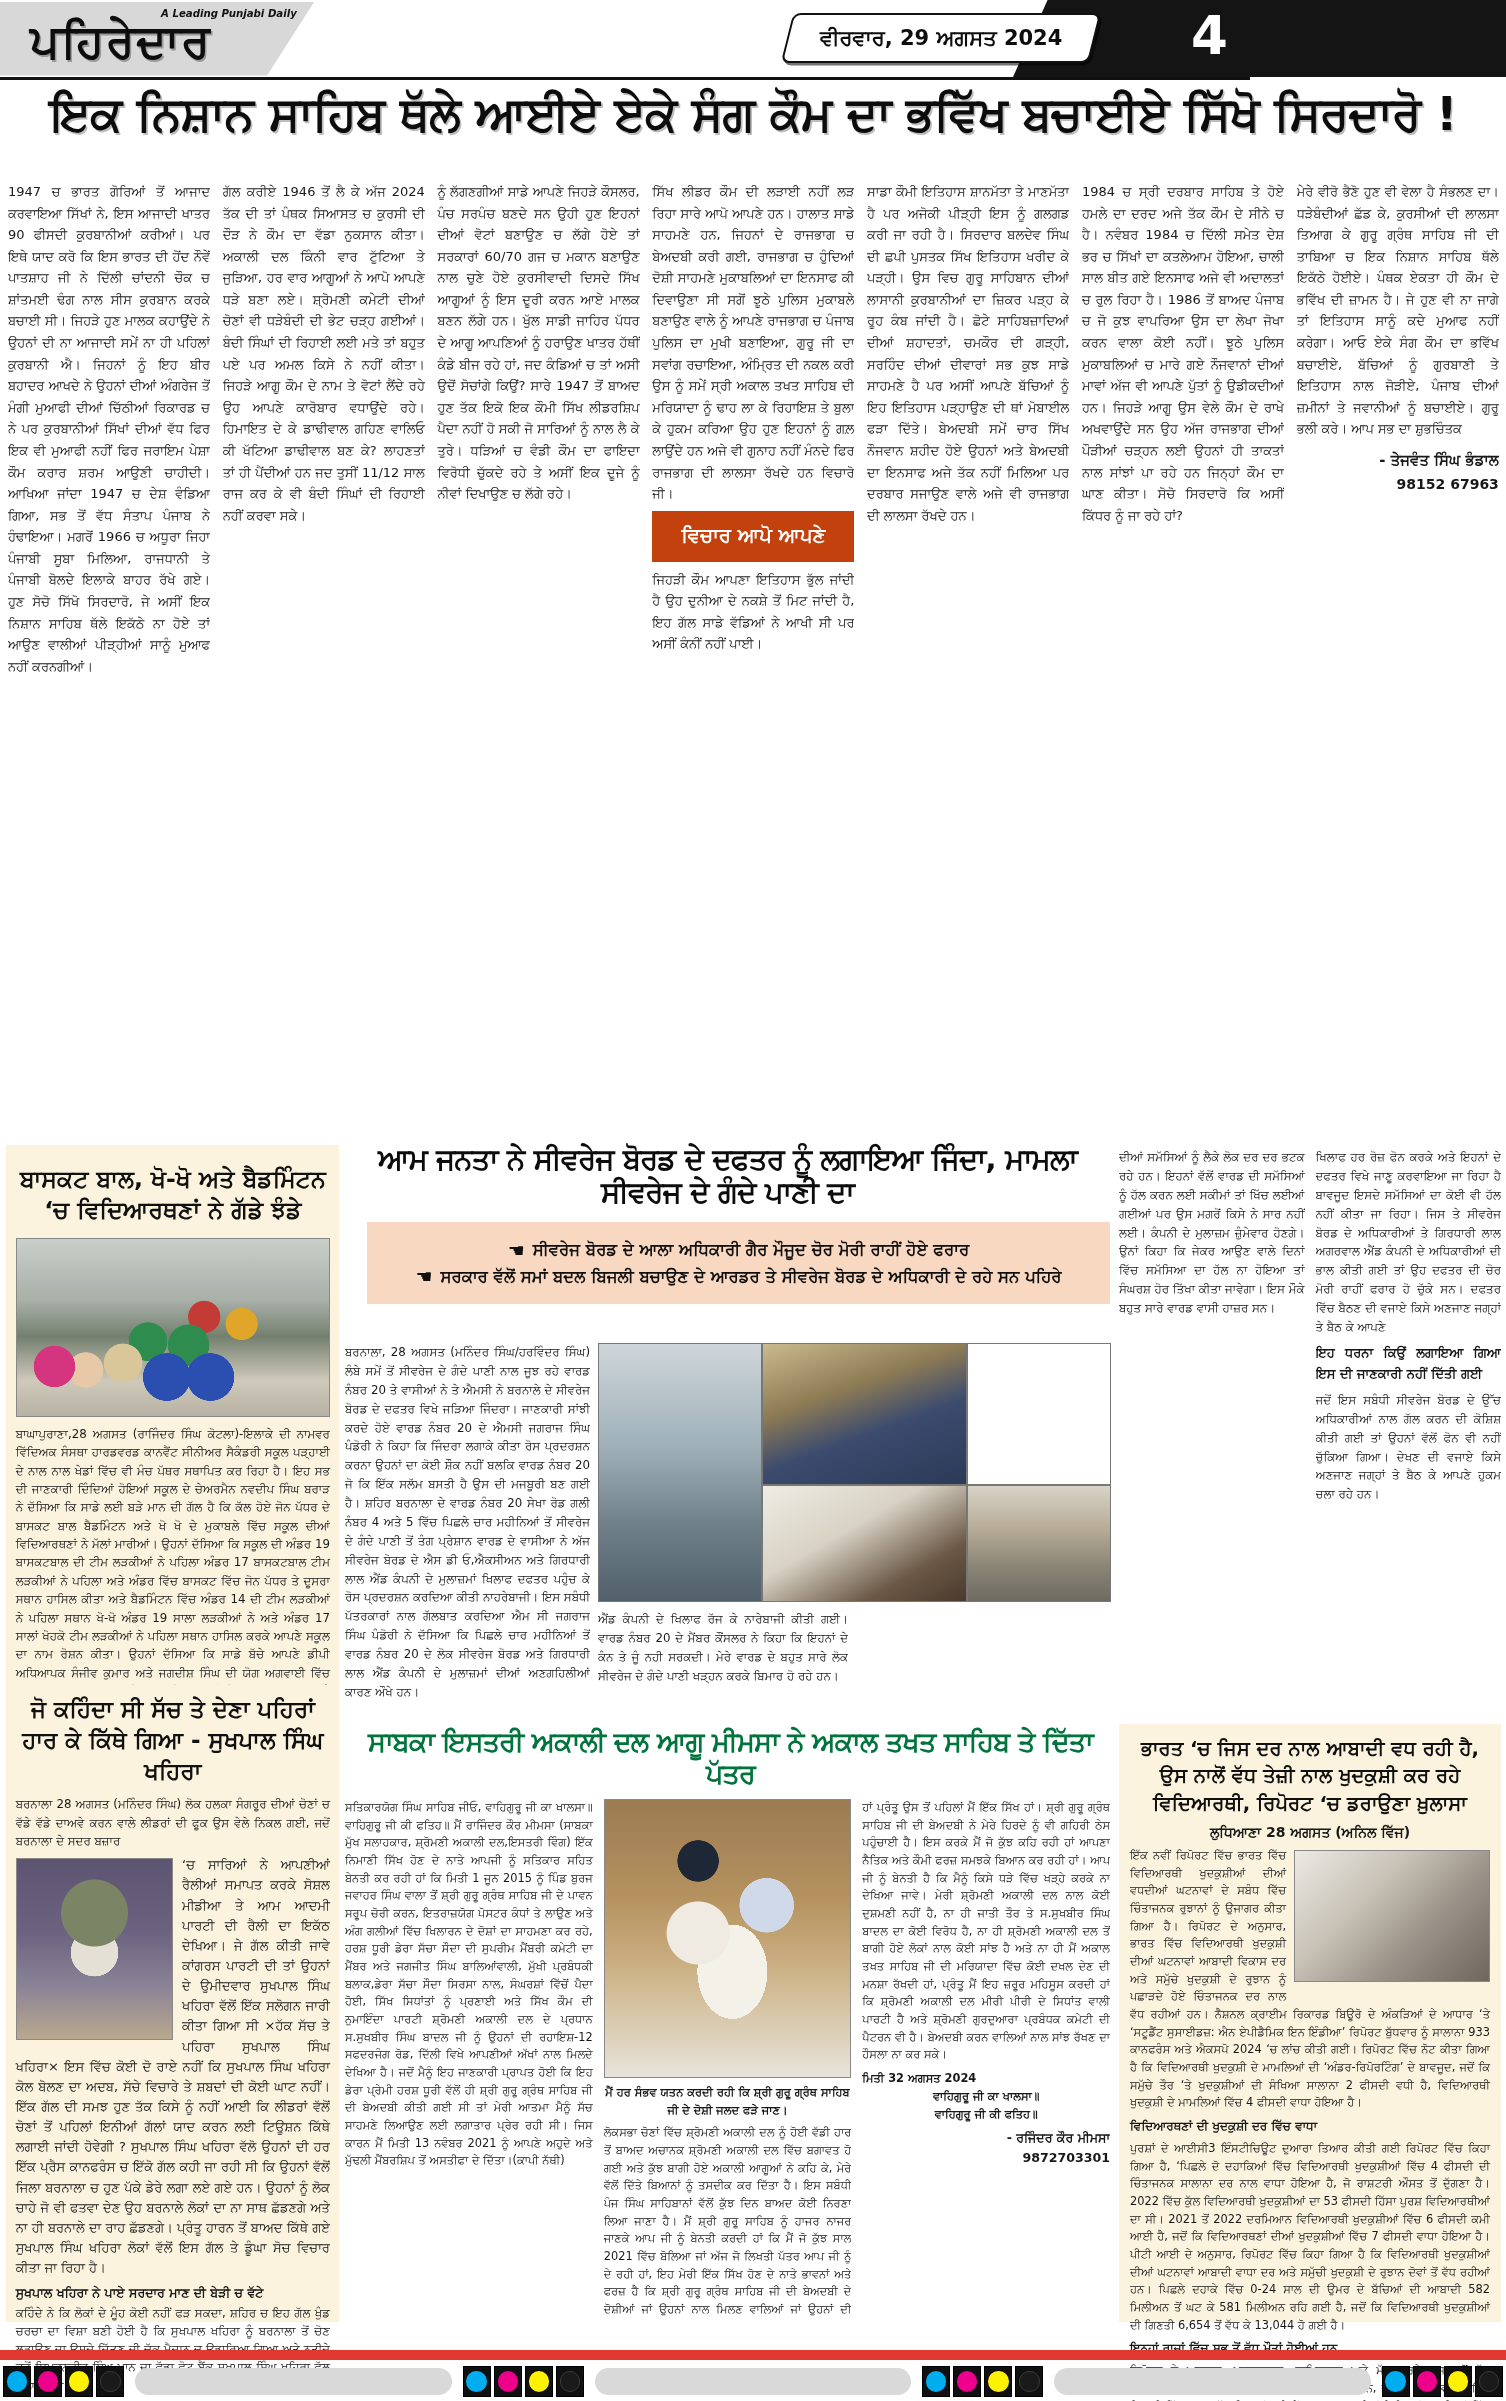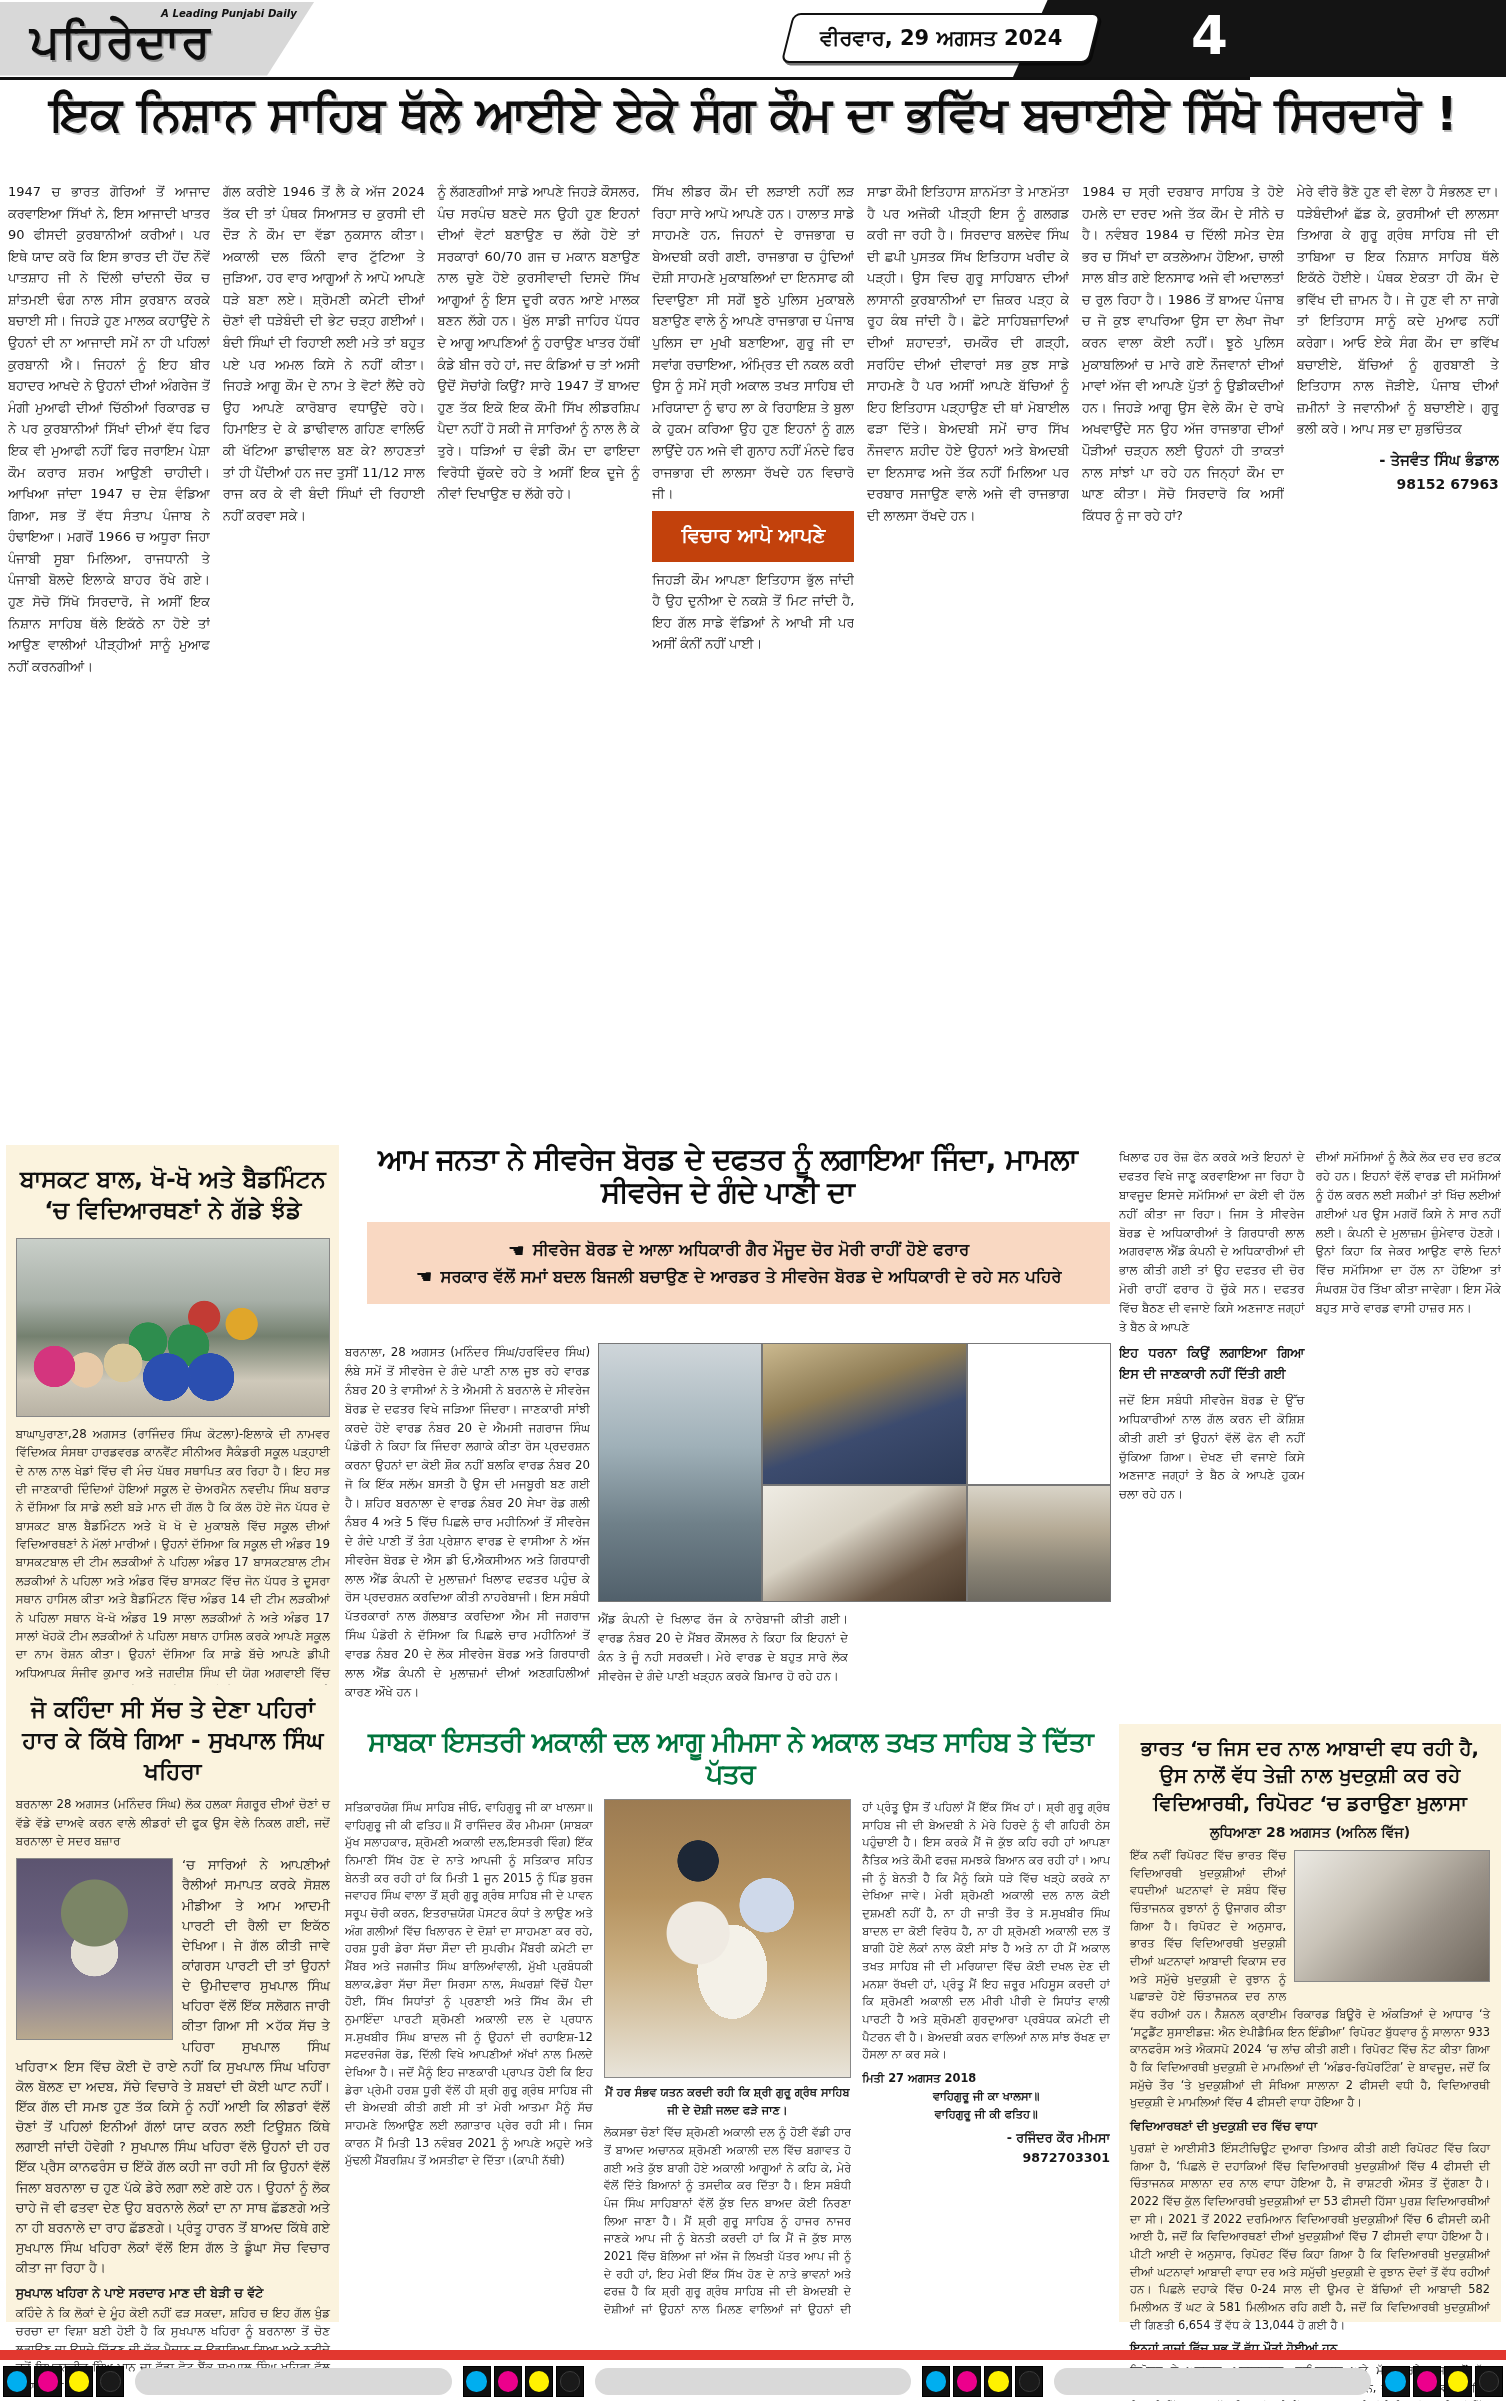--- a/index.html
+++ b/index.html
@@ -188,40 +188,40 @@
     <div class="collage">
       <div class="tile tile-gate"></div>
       <div class="tile tile-protest"></div>
       <div class="tile tile-street" style="grid-row:1 / span 2;"></div>
       <div class="tile tile-office"></div>
       <div class="tile tile-alley"></div>
     </div>
     <div class="sew-col2">ਐਂਡ ਕੰਪਨੀ ਦੇ ਖਿਲਾਫ ਰੱਜ ਕੇ ਨਾਰੇਬਾਜੀ ਕੀਤੀ ਗਈ। ਵਾਰਡ ਨੰਬਰ 20 ਦੇ ਮੈਂਬਰ ਕੌਂਸਲਰ ਨੇ ਕਿਹਾ ਕਿ ਇਹਨਾਂ ਦੇ ਕੰਨ ਤੇ ਜੂੰ ਨਹੀ ਸਰਕਦੀ। ਮੇਰੇ ਵਾਰਡ ਦੇ ਬਹੁਤ ਸਾਰੇ ਲੋਕ ਸੀਵਰੇਜ ਦੇ ਗੰਦੇ ਪਾਣੀ ਖੜ੍ਹਨ ਕਰਕੇ ਬਿਮਾਰ ਹੋ ਰਹੇ ਹਨ।</div>
   </div>
   <div class="sew-right">
+    <div class="sew-rcol">ਦੀਆਂ ਸਮੱਸਿਆਂ ਨੂੰ ਲੈਕੇ ਲੋਕ ਦਰ ਦਰ ਭਟਕ ਰਹੇ ਹਨ। ਇਹਨਾਂ ਵੱਲੋਂ ਵਾਰਡ ਦੀ ਸਮੱਸਿਆਂ ਨੂੰ ਹੱਲ ਕਰਨ ਲਈ ਸਕੀਮਾਂ ਤਾਂ ਖਿੱਚ ਲਈਆਂ ਗਈਆਂ ਪਰ ਉਸ ਮਗਰੋਂ ਕਿਸੇ ਨੇ ਸਾਰ ਨਹੀਂ ਲਈ। ਕੰਪਨੀ ਦੇ ਮੁਲਾਜ਼ਮ ਜ਼ੁੰਮੇਵਾਰ ਹੋਣਗੇ। ਉਨਾਂ ਕਿਹਾ ਕਿ ਜੇਕਰ ਆਉਣ ਵਾਲੇ ਦਿਨਾਂ ਵਿੱਚ ਸਮੱਸਿਆ ਦਾ ਹੱਲ ਨਾ ਹੋਇਆ ਤਾਂ ਸੰਘਰਸ਼ ਹੋਰ ਤਿੱਖਾ ਕੀਤਾ ਜਾਵੇਗਾ। ਇਸ ਮੌਕੇ ਬਹੁਤ ਸਾਰੇ ਵਾਰਡ ਵਾਸੀ ਹਾਜ਼ਰ ਸਨ।</div>
     <div class="sew-rcol">
       <span>ਖਿਲਾਫ ਹਰ ਰੋਜ਼ ਫੋਨ ਕਰਕੇ ਅਤੇ ਇਹਨਾਂ ਦੇ ਦਫਤਰ ਵਿਖੇ ਜਾਣੂ ਕਰਵਾਇਆ ਜਾ ਰਿਹਾ ਹੈ ਬਾਵਜੂਦ ਇਸਦੇ ਸਮੱਸਿਆਂ ਦਾ ਕੋਈ ਵੀ ਹੱਲ ਨਹੀਂ ਕੀਤਾ ਜਾ ਰਿਹਾ। ਜਿਸ ਤੇ ਸੀਵਰੇਜ ਬੋਰਡ ਦੇ ਅਧਿਕਾਰੀਆਂ ਤੇ ਗਿਰਧਾਰੀ ਲਾਲ ਅਗਰਵਾਲ ਐਂਡ ਕੰਪਨੀ ਦੇ ਅਧਿਕਾਰੀਆਂ ਦੀ ਭਾਲ ਕੀਤੀ ਗਈ ਤਾਂ ਉਹ ਦਫਤਰ ਦੀ ਚੋਰ ਮੋਰੀ ਰਾਹੀਂ ਫਰਾਰ ਹੋ ਚੁੱਕੇ ਸਨ। ਦਫਤਰ ਵਿੱਚ ਬੈਠਣ ਦੀ ਵਜਾਏ ਕਿਸੇ ਅਣਜਾਣ ਜਗ੍ਹਾਂ ਤੇ ਬੈਠ ਕੇ ਆਪਣੇ</span>
       <div class="sew-subhead">ਇਹ ਧਰਨਾ ਕਿਉਂ ਲਗਾਇਆ ਗਿਆ ਇਸ ਦੀ ਜਾਣਕਾਰੀ ਨਹੀਂ ਦਿੱਤੀ ਗਈ</div>
       <span>ਜਦੋਂ ਇਸ ਸਬੰਧੀ ਸੀਵਰੇਜ ਬੋਰਡ ਦੇ ਉੱਚ ਅਧਿਕਾਰੀਆਂ ਨਾਲ ਗੱਲ ਕਰਨ ਦੀ ਕੋਸ਼ਿਸ਼ ਕੀਤੀ ਗਈ ਤਾਂ ਉਹਨਾਂ ਵੱਲੋਂ ਫੋਨ ਵੀ ਨਹੀਂ ਚੁੱਕਿਆ ਗਿਆ। ਦੇਖਣ ਦੀ ਵਜਾਏ ਕਿਸੇ ਅਣਜਾਣ ਜਗ੍ਹਾਂ ਤੇ ਬੈਠ ਕੇ ਆਪਣੇ ਹੁਕਮ ਚਲਾ ਰਹੇ ਹਨ।</span>
     </div>
-    <div class="sew-rcol">ਦੀਆਂ ਸਮੱਸਿਆਂ ਨੂੰ ਲੈਕੇ ਲੋਕ ਦਰ ਦਰ ਭਟਕ ਰਹੇ ਹਨ। ਇਹਨਾਂ ਵੱਲੋਂ ਵਾਰਡ ਦੀ ਸਮੱਸਿਆਂ ਨੂੰ ਹੱਲ ਕਰਨ ਲਈ ਸਕੀਮਾਂ ਤਾਂ ਖਿੱਚ ਲਈਆਂ ਗਈਆਂ ਪਰ ਉਸ ਮਗਰੋਂ ਕਿਸੇ ਨੇ ਸਾਰ ਨਹੀਂ ਲਈ। ਕੰਪਨੀ ਦੇ ਮੁਲਾਜ਼ਮ ਜ਼ੁੰਮੇਵਾਰ ਹੋਣਗੇ। ਉਨਾਂ ਕਿਹਾ ਕਿ ਜੇਕਰ ਆਉਣ ਵਾਲੇ ਦਿਨਾਂ ਵਿੱਚ ਸਮੱਸਿਆ ਦਾ ਹੱਲ ਨਾ ਹੋਇਆ ਤਾਂ ਸੰਘਰਸ਼ ਹੋਰ ਤਿੱਖਾ ਕੀਤਾ ਜਾਵੇਗਾ। ਇਸ ਮੌਕੇ ਬਹੁਤ ਸਾਰੇ ਵਾਰਡ ਵਾਸੀ ਹਾਜ਼ਰ ਸਨ।</div>
   </div>
 
   <div class="mimsa-headline">ਸਾਬਕਾ ਇਸਤਰੀ ਅਕਾਲੀ ਦਲ ਆਗੂ ਮੀਮਸਾ ਨੇ ਅਕਾਲ ਤਖਤ ਸਾਹਿਬ ਤੇ ਦਿੱਤਾ ਪੱਤਰ</div>
   <div class="mimsa-body">
     <div class="mimsa-col">ਸਤਿਕਾਰਯੋਗ ਸਿੰਘ ਸਾਹਿਬ ਜੀਓ, ਵਾਹਿਗੁਰੂ ਜੀ ਕਾ ਖਾਲਸਾ॥ਵਾਹਿਗੁਰੂ ਜੀ ਕੀ ਫਤਿਹ॥ ਮੈਂ ਰਾਜਿੰਦਰ ਕੌਰ ਮੀਮਸਾ (ਸਾਬਕਾ ਮੁੱਖ ਸਲਾਹਕਾਰ, ਸ਼੍ਰੋਮਣੀ ਅਕਾਲੀ ਦਲ,ਇਸਤਰੀ ਵਿੰਗ) ਇੱਕ ਨਿਮਾਣੀ ਸਿੱਖ ਹੋਣ ਦੇ ਨਾਤੇ ਆਪਜੀ ਨੂੰ ਸਤਿਕਾਰ ਸਹਿਤ ਬੇਨਤੀ ਕਰ ਰਹੀ ਹਾਂ ਕਿ ਮਿਤੀ 1 ਜੂਨ 2015 ਨੂੰ ਪਿੰਡ ਬੁਰਜ ਜਵਾਹਰ ਸਿੰਘ ਵਾਲਾ ਤੋਂ ਸ਼੍ਰੀ ਗੁਰੂ ਗ੍ਰੰਥ ਸਾਹਿਬ ਜੀ ਦੇ ਪਾਵਨ ਸਰੂਪ ਚੋਰੀ ਕਰਨ, ਇਤਰਾਜ਼ਯੋਗ ਪੋਸਟਰ ਕੰਧਾਂ ਤੇ ਲਾਉਣ ਅਤੇ ਅੰਗ ਗਲੀਆਂ ਵਿੱਚ ਖਿਲਾਰਨ ਦੇ ਦੋਸ਼ਾਂ ਦਾ ਸਾਹਮਣਾ ਕਰ ਰਹੇ, ਹਰਸ਼ ਧੂਰੀ ਡੇਰਾ ਸੱਚਾ ਸੌਦਾ ਦੀ ਸੁਪਰੀਮ ਮੈਂਬਰੀ ਕਮੇਟੀ ਦਾ ਮੈਂਬਰ ਅਤੇ ਜਗਜੀਤ ਸਿੰਘ ਬਾਲਿਆਂਵਾਲੀ, ਮੁੱਖੀ ਪ੍ਰਬੰਧਕੀ ਬਲਾਕ,ਡੇਰਾ ਸੱਚਾ ਸੌਦਾ ਸਿਰਸਾ ਨਾਲ, ਸੰਘਰਸ਼ਾਂ ਵਿੱਚੋਂ ਪੈਦਾ ਹੋਈ, ਸਿੱਖ ਸਿਧਾਂਤਾਂ ਨੂੰ ਪ੍ਰਣਾਈ ਅਤੇ ਸਿੱਖ ਕੌਮ ਦੀ ਨੁਮਾਇੰਦਾ ਪਾਰਟੀ ਸ਼੍ਰੋਮਣੀ ਅਕਾਲੀ ਦਲ ਦੇ ਪ੍ਰਧਾਨ ਸ.ਸੁਖਬੀਰ ਸਿੰਘ ਬਾਦਲ ਜੀ ਨੂੰ ਉਹਨਾਂ ਦੀ ਰਹਾਇਸ਼-12 ਸਫਦਰਜੰਗ ਰੋਡ, ਦਿੱਲੀ ਵਿਖੇ ਆਪਣੀਆਂ ਅੱਖਾਂ ਨਾਲ ਮਿਲਦੇ ਦੇਖਿਆ ਹੈ। ਜਦੋਂ ਮੈਨੂੰ ਇਹ ਜਾਣਕਾਰੀ ਪ੍ਰਾਪਤ ਹੋਈ ਕਿ ਇਹ ਡੇਰਾ ਪ੍ਰੇਮੀ ਹਰਸ਼ ਧੂਰੀ ਵੱਲੋਂ ਹੀ ਸ਼੍ਰੀ ਗੁਰੂ ਗ੍ਰੰਥ ਸਾਹਿਬ ਜੀ ਦੀ ਬੇਅਦਬੀ ਕੀਤੀ ਗਈ ਸੀ ਤਾਂ ਮੇਰੀ ਆਤਮਾ ਮੈਨੂੰ ਸੱਚ ਸਾਹਮਣੇ ਲਿਆਉਣ ਲਈ ਲਗਾਤਾਰ ਪ੍ਰੇਰ ਰਹੀ ਸੀ। ਜਿਸ ਕਾਰਨ ਮੈਂ ਮਿਤੀ 13 ਨਵੰਬਰ 2021 ਨੂੰ ਆਪਣੇ ਅਹੁਦੇ ਅਤੇ ਮੁੱਢਲੀ ਮੈਂਬਰਸ਼ਿਪ ਤੋਂ ਅਸਤੀਫਾ ਦੇ ਦਿੱਤਾ।(ਕਾਪੀ ਨੱਥੀ)</div>
     <div class="mimsa-col">
       <div class="mimsa-photo photo"></div>
       <div class="mimsa-caption">ਮੈਂ ਹਰ ਸੰਭਵ ਯਤਨ ਕਰਦੀ ਰਹੀ ਕਿ ਸ਼੍ਰੀ ਗੁਰੂ ਗ੍ਰੰਥ ਸਾਹਿਬ ਜੀ ਦੇ ਦੋਸ਼ੀ ਜਲਦ ਫੜੇ ਜਾਣ।</div>
       <span>ਲੋਕਸਭਾ ਚੋਣਾਂ ਵਿੱਚ ਸ਼੍ਰੋਮਣੀ ਅਕਾਲੀ ਦਲ ਨੂੰ ਹੋਈ ਵੱਡੀ ਹਾਰ ਤੋਂ ਬਾਅਦ ਅਚਾਨਕ ਸ਼੍ਰੋਮਣੀ ਅਕਾਲੀ ਦਲ ਵਿੱਚ ਬਗਾਵਤ ਹੋ ਗਈ ਅਤੇ ਕੁੱਝ ਬਾਗੀ ਹੋਏ ਅਕਾਲੀ ਆਗੂਆਂ ਨੇ ਕਹਿ ਕੇ, ਮੇਰੇ ਵੱਲੋਂ ਦਿੱਤੇ ਬਿਆਨਾਂ ਨੂੰ ਤਸਦੀਕ ਕਰ ਦਿੱਤਾ ਹੈ। ਇਸ ਸਬੰਧੀ ਪੰਜ ਸਿੰਘ ਸਾਹਿਬਾਨਾਂ ਵੱਲੋਂ ਕੁੱਝ ਦਿਨ ਬਾਅਦ ਕੋਈ ਨਿਰਣਾ ਲਿਆ ਜਾਣਾ ਹੈ। ਮੈਂ ਸ਼੍ਰੀ ਗੁਰੂ ਸਾਹਿਬ ਨੂੰ ਹਾਜਰ ਨਾਜਰ ਜਾਣਕੇ ਆਪ ਜੀ ਨੂੰ ਬੇਨਤੀ ਕਰਦੀ ਹਾਂ ਕਿ ਮੈਂ ਜੋ ਕੁੱਝ ਸਾਲ 2021 ਵਿੱਚ ਬੋਲਿਆ ਜਾਂ ਅੱਜ ਜੋ ਲਿਖਤੀ ਪੱਤਰ ਆਪ ਜੀ ਨੂੰ ਦੇ ਰਹੀ ਹਾਂ, ਇਹ ਮੇਰੀ ਇੱਕ ਸਿੱਖ ਹੋਣ ਦੇ ਨਾਤੇ ਭਾਵਨਾਂ ਅਤੇ ਫਰਜ਼ ਹੈ ਕਿ ਸ਼੍ਰੀ ਗੁਰੂ ਗ੍ਰੰਥ ਸਾਹਿਬ ਜੀ ਦੀ ਬੇਅਦਬੀ ਦੇ ਦੋਸ਼ੀਆਂ ਜਾਂ ਉਹਨਾਂ ਨਾਲ ਮਿਲਣ ਵਾਲਿਆਂ ਜਾਂ ਉਹਨਾਂ ਦੀ ਮਦਦ ਕਰਨ ਵਾਲਿਆਂ ਦੇ ਖਿਲਾਫ ਕਾਰਵਾਈ ਹੋਵੇ। ਮੈਂ ਇਹ ਵੀ ਸਪਸ਼ਟ ਕਰਦੀ ਹਾਂ ਕਿ ਬੇਸ਼ਕ ਮੈਂ ਇੱਕ ਰਾਜਨੀਤਿਕ ਆਗੂ ਹਾਂ</span>
     </div>
     <div class="mimsa-col">
       <span>ਹਾਂ ਪ੍ਰੰਤੂ ਉਸ ਤੋਂ ਪਹਿਲਾਂ ਮੈਂ ਇੱਕ ਸਿੱਖ ਹਾਂ। ਸ਼੍ਰੀ ਗੁਰੂ ਗ੍ਰੰਥ ਸਾਹਿਬ ਜੀ ਦੀ ਬੇਅਦਬੀ ਨੇ ਮੇਰੇ ਹਿਰਦੇ ਨੂੰ ਵੀ ਗਹਿਰੀ ਠੇਸ ਪਹੁੰਚਾਈ ਹੈ। ਇਸ ਕਰਕੇ ਮੈਂ ਜੋ ਕੁੱਝ ਕਹਿ ਰਹੀ ਹਾਂ ਆਪਣਾ ਨੈਤਿਕ ਅਤੇ ਕੌਮੀ ਫਰਜ਼ ਸਮਝਕੇ ਬਿਆਨ ਕਰ ਰਹੀ ਹਾਂ। ਆਪ ਜੀ ਨੂੰ ਬੇਨਤੀ ਹੈ ਕਿ ਮੈਨੂੰ ਕਿਸੇ ਧੜੇ ਵਿੱਚ ਖੜ੍ਹੇ ਕਰਕੇ ਨਾ ਦੇਖਿਆ ਜਾਵੇ। ਮੇਰੀ ਸ਼੍ਰੋਮਣੀ ਅਕਾਲੀ ਦਲ ਨਾਲ ਕੋਈ ਦੁਸ਼ਮਣੀ ਨਹੀਂ ਹੈ, ਨਾ ਹੀ ਜਾਤੀ ਤੌਰ ਤੇ ਸ.ਸੁਖਬੀਰ ਸਿੰਘ ਬਾਦਲ ਦਾ ਕੋਈ ਵਿਰੋਧ ਹੈ, ਨਾ ਹੀ ਸ਼੍ਰੋਮਣੀ ਅਕਾਲੀ ਦਲ ਤੋਂ ਬਾਗੀ ਹੋਏ ਲੋਕਾਂ ਨਾਲ ਕੋਈ ਸਾਂਝ ਹੈ ਅਤੇ ਨਾ ਹੀ ਮੈਂ ਅਕਾਲ ਤਖਤ ਸਾਹਿਬ ਜੀ ਦੀ ਮਰਿਯਾਦਾ ਵਿੱਚ ਕੋਈ ਦਖਲ ਦੇਣ ਦੀ ਮਨਸ਼ਾ ਰੱਖਦੀ ਹਾਂ, ਪ੍ਰੰਤੂ ਮੈਂ ਇਹ ਜ਼ਰੂਰ ਮਹਿਸੂਸ ਕਰਦੀ ਹਾਂ ਕਿ ਸ਼੍ਰੋਮਣੀ ਅਕਾਲੀ ਦਲ ਮੀਰੀ ਪੀਰੀ ਦੇ ਸਿਧਾਂਤ ਵਾਲੀ ਪਾਰਟੀ ਹੈ ਅਤੇ ਸ਼੍ਰੋਮਣੀ ਗੁਰਦੁਆਰਾ ਪ੍ਰਬੰਧਕ ਕਮੇਟੀ ਦੀ ਪੈਟਰਨ ਵੀ ਹੈ। ਬੇਅਦਬੀ ਕਰਨ ਵਾਲਿਆਂ ਨਾਲ ਸਾਂਝ ਰੱਖਣ ਦਾ ਹੌਸਲਾ ਨਾ ਕਰ ਸਕੇ।</span>
       <div class="mimsa-close">
-        <div class="mimsa-date">ਮਿਤੀ 27 ਅਗਸਤ 2018</div>
+        <div class="mimsa-date">ਮਿਤੀ 32 ਅਗਸਤ 2024</div>
         <div class="mimsa-closing">ਵਾਹਿਗੁਰੂ ਜੀ ਕਾ ਖਾਲਸਾ॥</div>
         <div class="mimsa-closing">ਵਾਹਿਗੁਰੂ ਜੀ ਕੀ ਫਤਿਹ॥</div>
         <div class="mimsa-sign">- ਰਜਿੰਦਰ ਕੌਰ ਮੀਮਸਾ</div>
         <div class="mimsa-phone">9872703301</div>
       </div>
     </div>
   </div>
 
   <div class="suicide-box">
     <div class="suicide-headline">ਭਾਰਤ ‘ਚ ਜਿਸ ਦਰ ਨਾਲ ਆਬਾਦੀ ਵਧ ਰਹੀ ਹੈ, ਉਸ ਨਾਲੋਂ ਵੱਧ ਤੇਜ਼ੀ ਨਾਲ ਖੁਦਕੁਸ਼ੀ ਕਰ ਰਹੇ ਵਿਦਿਆਰਥੀ, ਰਿਪੋਰਟ ‘ਚ ਡਰਾਉਣਾ ਖ਼ੁਲਾਸਾ</div>

